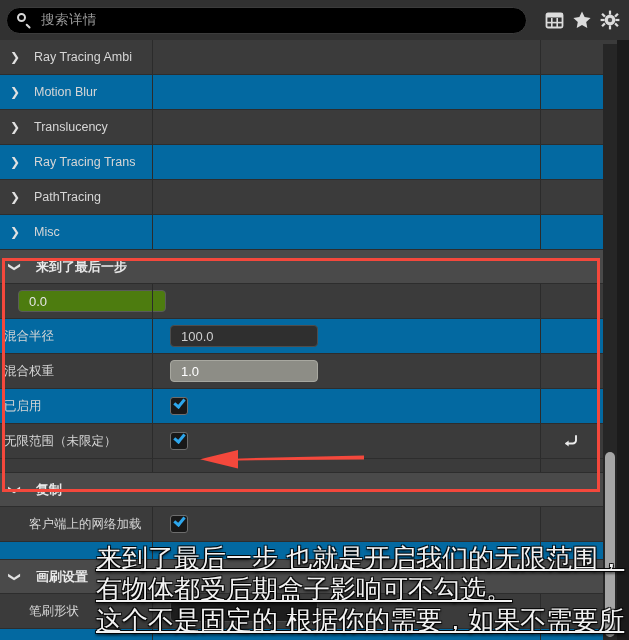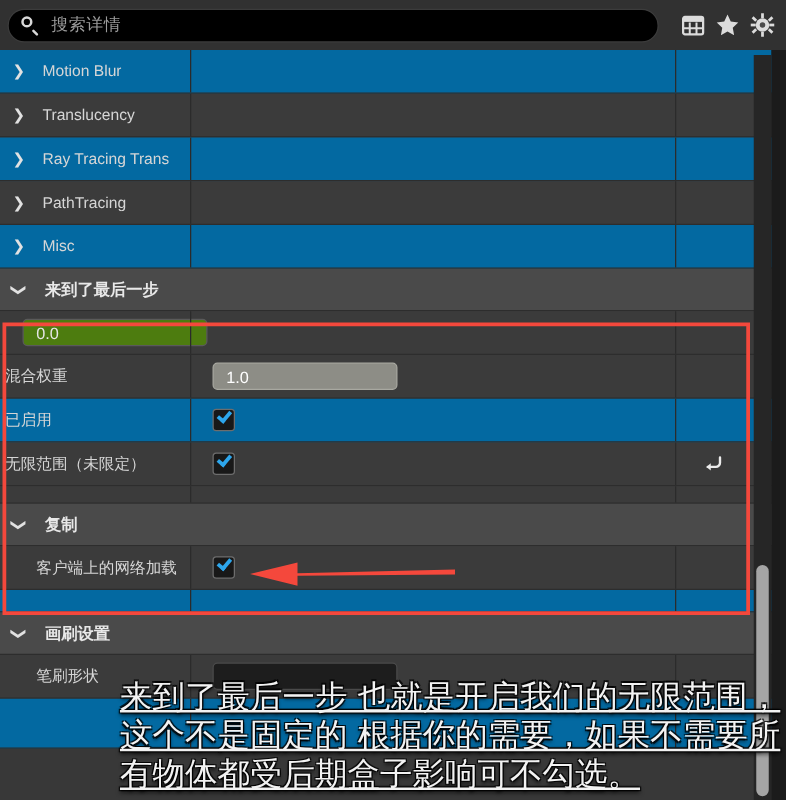--- a/index.html
+++ b/index.html
@@ -329,20 +329,28 @@
         <rect x="2.4" y="12.8" width="2.2" height="4" transform="rotate(45 3.5 14.8)"></rect>
         <rect x="15.4" y="12.8" width="2.2" height="4" transform="rotate(-45 16.5 14.8)"></rect>
       </g>
       <circle cx="10" cy="10" r="2.2" fill="#4a4a4a"></circle>
     </svg>
   </div>
 </div>
 
 <div id="props">
 
+  <div class="row">
+    <div class="vsplit1"></div>
+    <div class="vsplit2"></div>
+    <div class="name-cell">
+      <span class="twisty right"></span>
+      <span class="label">Ray Tracing Ambi</span>
+    </div>
+  </div>
 
   <div class="row alt">
     <div class="vsplit1"></div>
     <div class="vsplit2"></div>
     <div class="name-cell">
       <span class="twisty right"></span>
       <span class="label">Motion Blur</span>
     </div>
   </div>
 
@@ -388,20 +396,30 @@
   </div>
 
   <div class="row">
     <div class="vsplit1"></div>
     <div class="vsplit2"></div>
     <div class="value-cell">
       <div class="numfield">0.0</div>
     </div>
   </div>
 
+  <div class="row alt">
+    <div class="vsplit1"></div>
+    <div class="vsplit2"></div>
+    <div class="name-cell">
+      <span class="label">混合半径</span>
+    </div>
+    <div class="value-cell">
+      <div class="numfield dim">100.0</div>
+    </div>
+  </div>
 
   <div class="row">
     <div class="vsplit1"></div>
     <div class="vsplit2"></div>
     <div class="name-cell">
       <span class="label">混合权重</span>
     </div>
     <div class="value-cell">
       <div class="numfield hot">1.0</div>
     </div>
@@ -497,15 +515,15 @@
 <div id="highlight"></div>
 
 <div id="arrow">
   <svg width="166" height="24" viewBox="0 0 166 24" aria-hidden="true">
     <path d="M166 8.5 L40 11.5 L40 3 L2 12.2 L40 21.5 L40 13.5 L166 12.5 Z" fill="#f4483c"></path>
   </svg>
 </div>
 
 <div id="subs">
   <div class="line l1">来到了最后一步 也就是开启我们的无限范围，</div>
+  <div class="line l3">有物体都受后期盒子影响可不勾选。</div>
   <div class="line l2">这个不是固定的 根据你的需要，如果不需要所</div>
-  <div class="line l3">有物体都受后期盒子影响可不勾选。</div>
 </div>
 
 </body></html>

